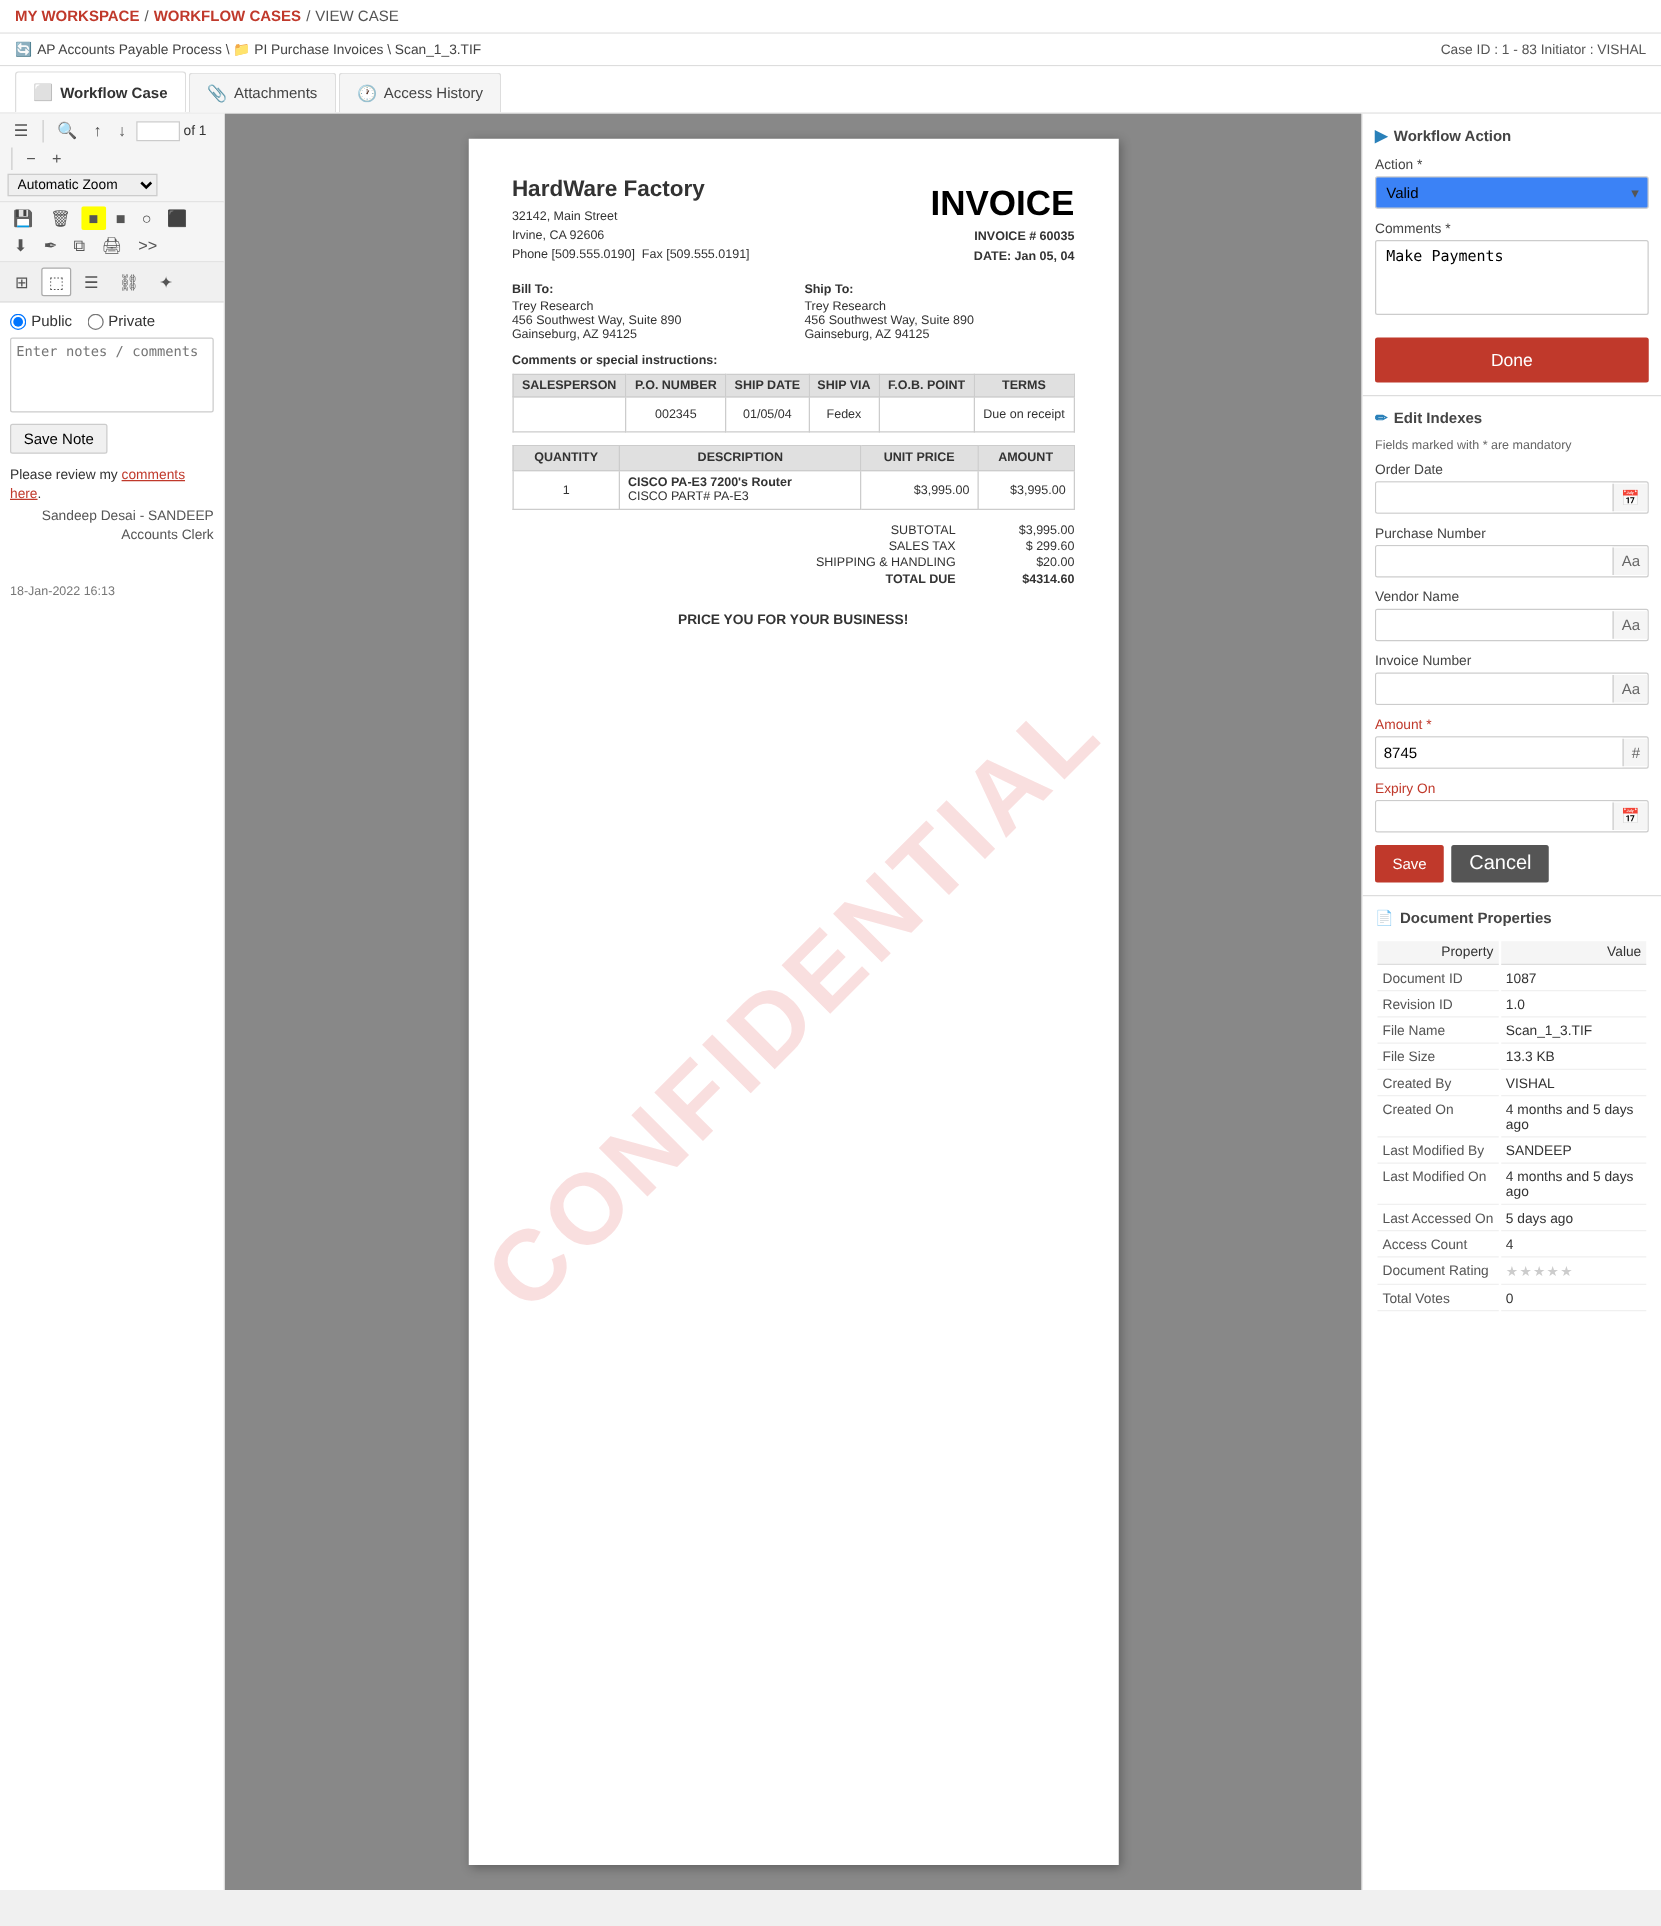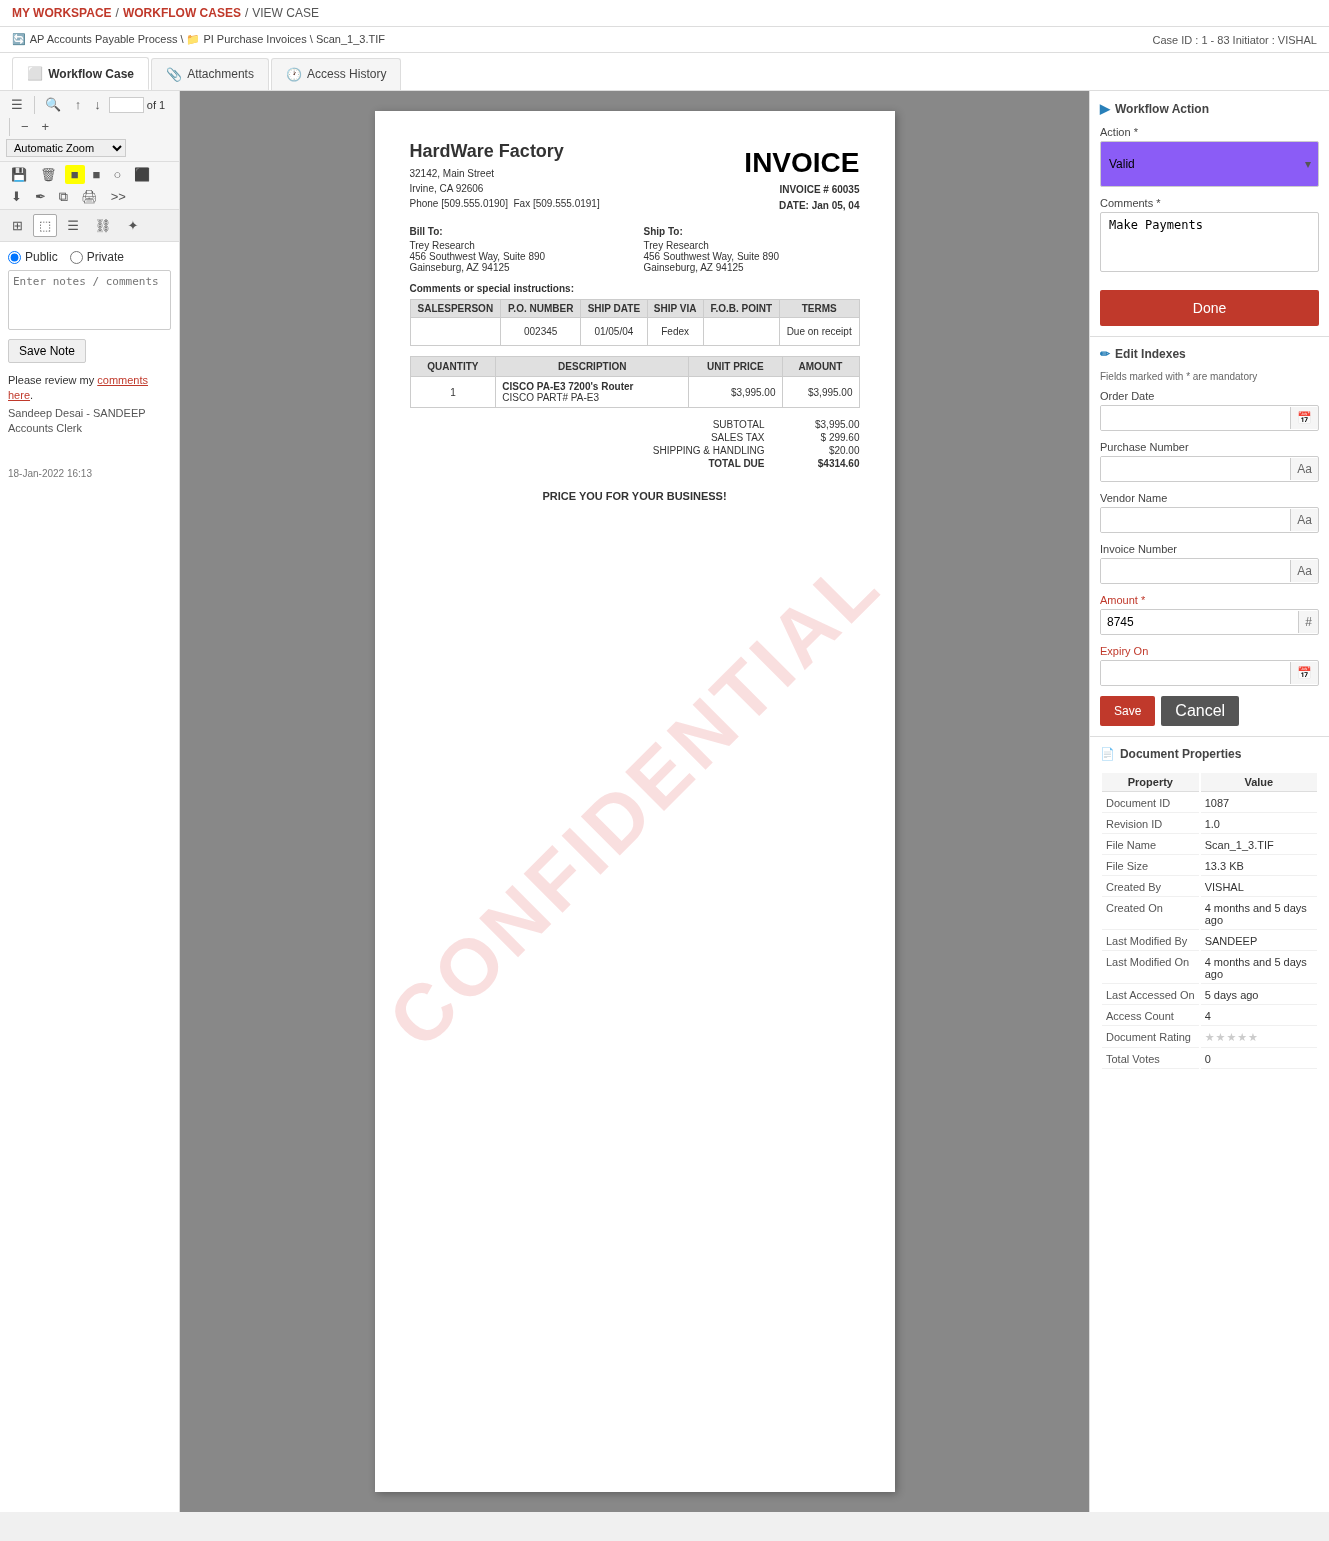--- a/index.html
+++ b/index.html
@@ -172,21 +172,21 @@
       border-radius: 2px;
     }
 
     
     .comment-item {
       margin-top: 10px;
       font-size: 11px;
     }
     .comment-text { color: #333; line-height: 1.4; }
     .comment-text a { color: #c0392b; text-decoration: underline; }
-    .comment-author { color: #555; margin-top: 3px; font-size: 11px; }
+    .comment-author { color: #555; margin-top: 3px; font-size: 11px; text-align: right; }
     .comment-date { color: #777; font-size: 10px; margin-top: 34px; }
 
     
     .doc-viewer {
       flex: 1;
       background: #888;
       overflow: auto;
       position: relative;
       padding: 20px;
       display: flex;
@@ -276,23 +276,23 @@
     .field-group { margin-bottom: 10px; }
     .field-label {
       font-size: 11px;
       color: #444;
       margin-bottom: 3px;
     }
     .field-select {
       width: 100%;
       border: 1px solid #ccc;
       border-radius: 2px;
-      padding: 15px 8px;
-      font-size: 12px;
-      background: #8b5cf6;
+      padding: 5px 8px;
+      font-size: 12px;
+      background: #3b82f6;
       appearance: none;
       cursor: pointer;
     }
     .select-wrapper { position: relative; }
     .select-wrapper::after {
       content: '▾';
       position: absolute;
       right: 8px;
       top: 50%;
       transform: translateY(-50%);
@@ -380,22 +380,22 @@
       border-radius: 2px;
       font-size: 16px;
     }
 
     
     .doc-props-section {
       padding: 10px;
     }
     .props-table { width: 100%; font-size: 11px; }
     .props-table th {
-      text-align: center;
-      font-weight: bold;
+      text-align: right;
+      font-weight: normal;
       padding: 3px 4px;
       background: #f5f5f5;
       border-bottom: 1px solid #ddd;
     }
     .props-table td {
       padding: 3px 4px;
       border-bottom: 1px solid #f0f0f0;
       vertical-align: top;
     }
     .props-table td:first-child { color: #555; white-space: nowrap; }

